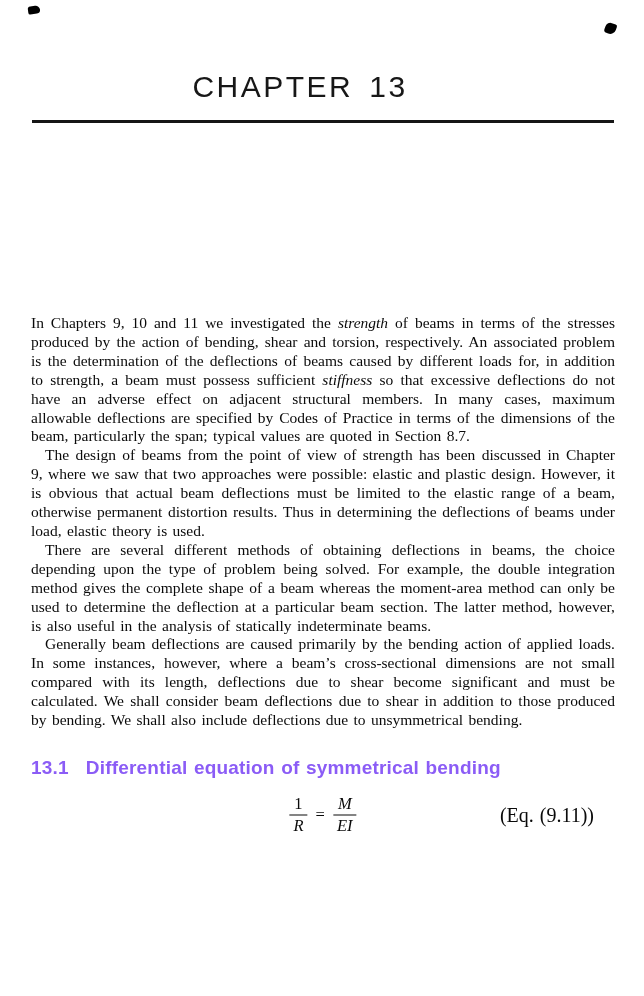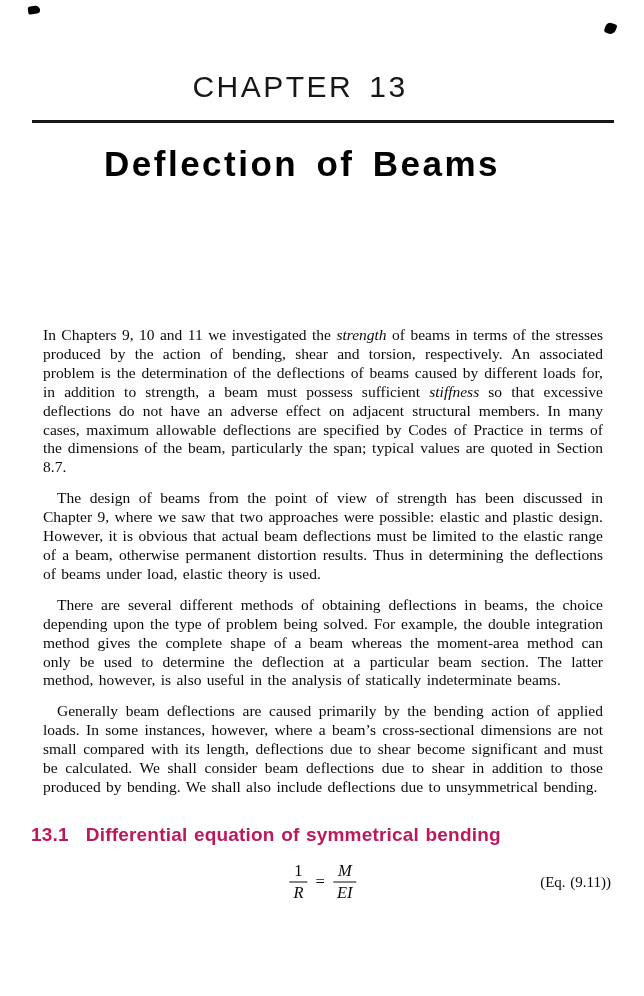--- a/index.html
+++ b/index.html
@@ -53,34 +53,34 @@
   
   .content {
     position: absolute;
     left: 31px; top: 314px;
     width: 584px;
     font-size: 15.5px;
     line-height: 18.9px;
     word-spacing: 1.5px;
     text-align: justify;
   }
-  .content p { margin: 12px; }
+  .content p { margin: 0; }
   .content p.indent { text-indent: 14px; }
   .content i { font-style: italic; }
 
   .section-heading {
     margin: 26px 0 0 0;
     font-family: "Liberation Sans", sans-serif;
     font-size: 19px;
     font-weight: 700;
     line-height: 24px;
     letter-spacing: 0.2px;
     word-spacing: 1px;
     text-align: left;
-    color: #be185d;
+    color: #8b5cf6;
   }
   .section-heading .sec-num { margin-right: 17px; }
 
   .para-after-heading { margin-top: 0; }
 
   
   .equation-row {
     position: relative;
     margin-top: 14px;
     height: 42px;
@@ -103,42 +103,41 @@
   .frac .num {
     display: block;
     padding: 0 5px 2.5px 5px;
     border-bottom: 1.6px solid #0a0a0a;
   }
   .frac .den { display: block; padding-top: 2.5px; }
   .eq-equals { margin: 0 8px; font-style: normal; }
   .var { font-style: italic; }
   .eq-label {
     position: absolute;
-    right: 4px; top: 50%;
+    right: 21px; top: 50%;
     transform: translateY(-50%);
-    font-size: 15px;
+    font-size: 20px;
     word-spacing: 1px;
   }
   .p-last { margin-top: 11px; }
 </style>
 </head>
 <body>
 
 <div class="page">
 
   <div class="speck speck-tl"></div>
   <div class="speck speck-tr"></div>
 
   <div class="chapter-label">
     <span>CHAPTER</span><span class="chap-num">13</span>
   </div>
 
   <div class="rule"></div>
 
-  <div class="book-title">Deflection of Beams</div>
 
   <div class="content">
     <p><span>In Chapters 9, 10 and 11 we investigated the </span><i>strength</i><span> of beams in terms of the stresses produced by the action of bending, shear and torsion, respectively. An associated problem is the determination of the deflections of beams caused by different loads for, in addition to strength, a beam must possess sufficient </span><i>stiffness</i><span> so that excessive deflections do not have an adverse effect on adjacent structural members. In many cases, maximum allowable deflections are specified by Codes of Practice in terms of the dimensions of the beam, particularly the span; typical values are quoted in Section 8.7.</span></p>
     <p class="indent"><span>The design of beams from the point of view of strength has been discussed in Chapter 9, where we saw that two approaches were possible: elastic and plastic design. However, it is obvious that actual beam deflections must be limited to the elastic range of a beam, otherwise permanent distortion results. Thus in determining the deflections of beams under load, elastic theory is used.</span></p>
     <p class="indent"><span>There are several different methods of obtaining deflections in beams, the choice depending upon the type of problem being solved. For example, the double integration method gives the complete shape of a beam whereas the moment-area method can only be used to determine the deflection at a particular beam section. The latter method, however, is also useful in the analysis of statically indeterminate beams.</span></p>
     <p class="indent"><span>Generally beam deflections are caused primarily by the bending action of applied loads. In some instances, however, where a beam’s cross-sectional dimensions are not small compared with its length, deflections due to shear become significant and must be calculated. We shall consider beam deflections due to shear in addition to those produced by bending. We shall also include deflections due to unsymmetrical bending.</span></p>
 
     <h2 class="section-heading">
       <span class="sec-num">13.1</span><span>Differential equation of symmetrical bending</span>
     </h2>

